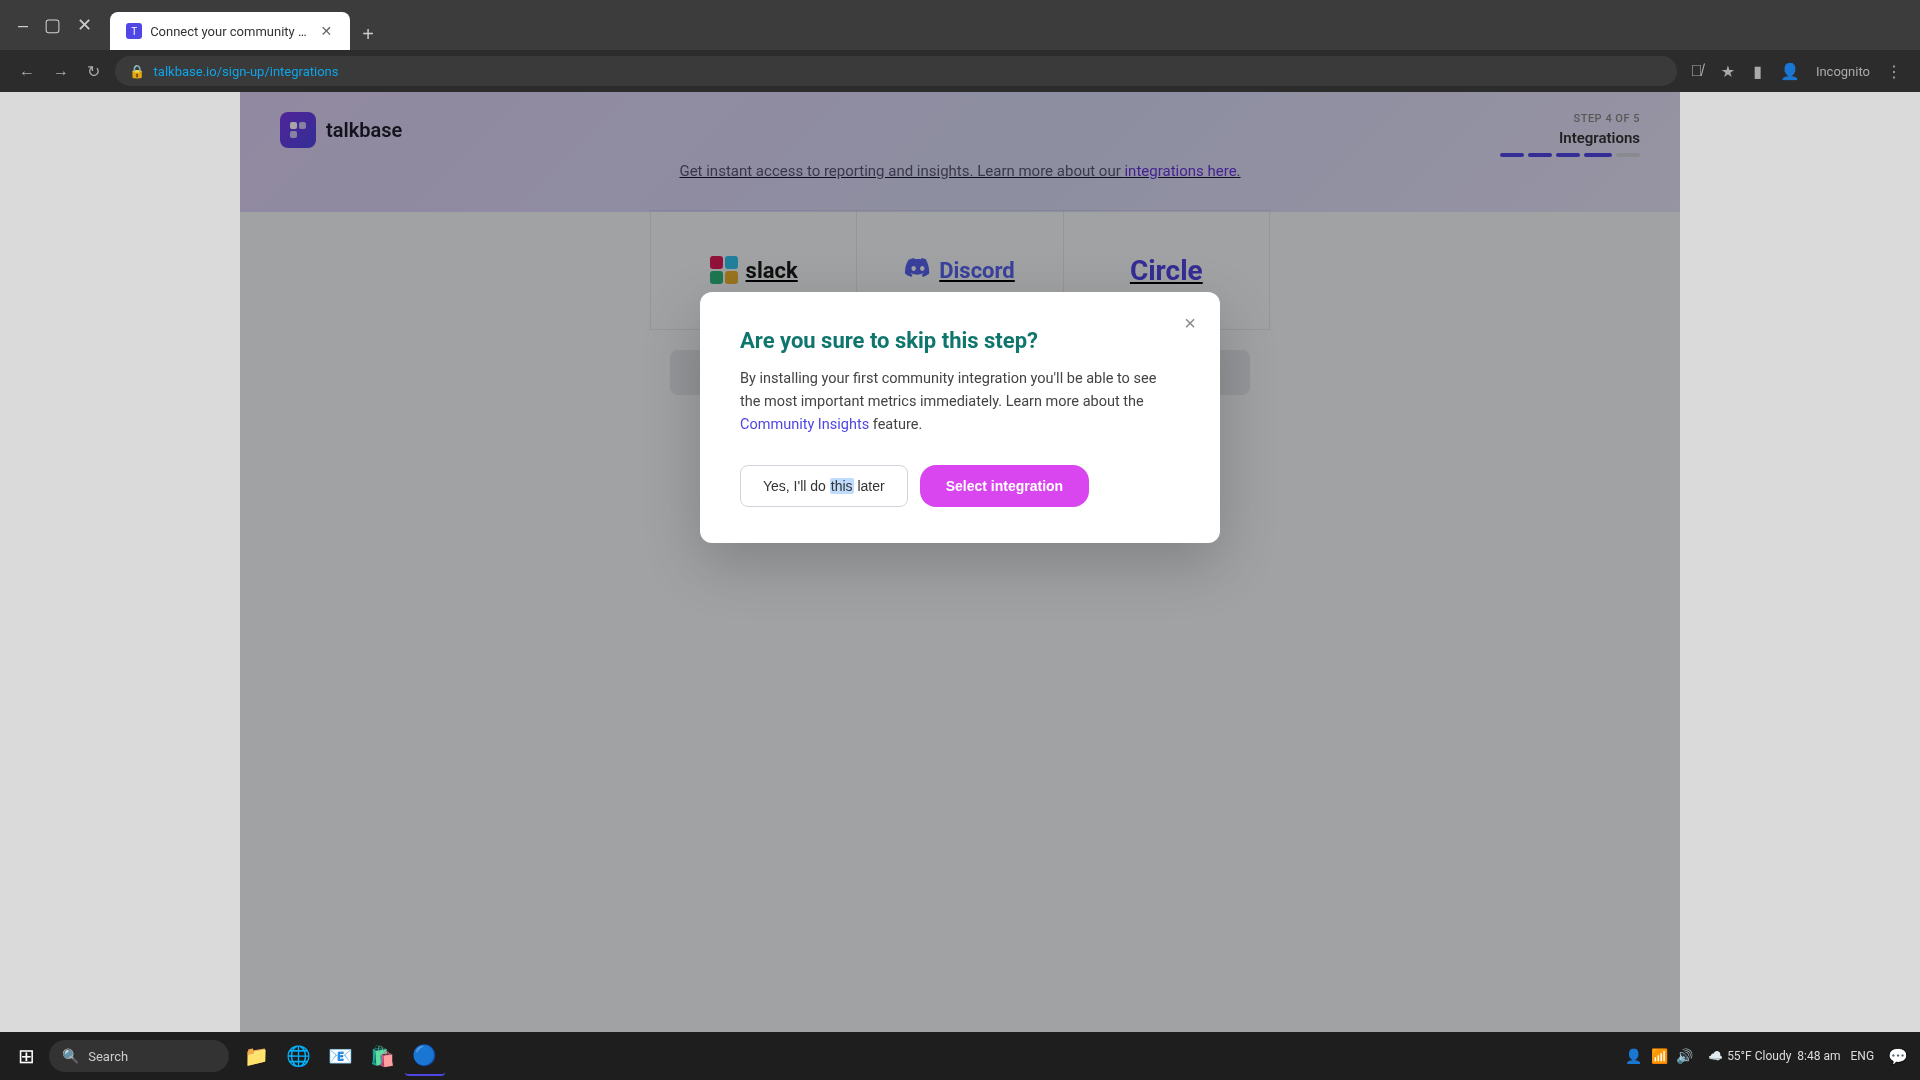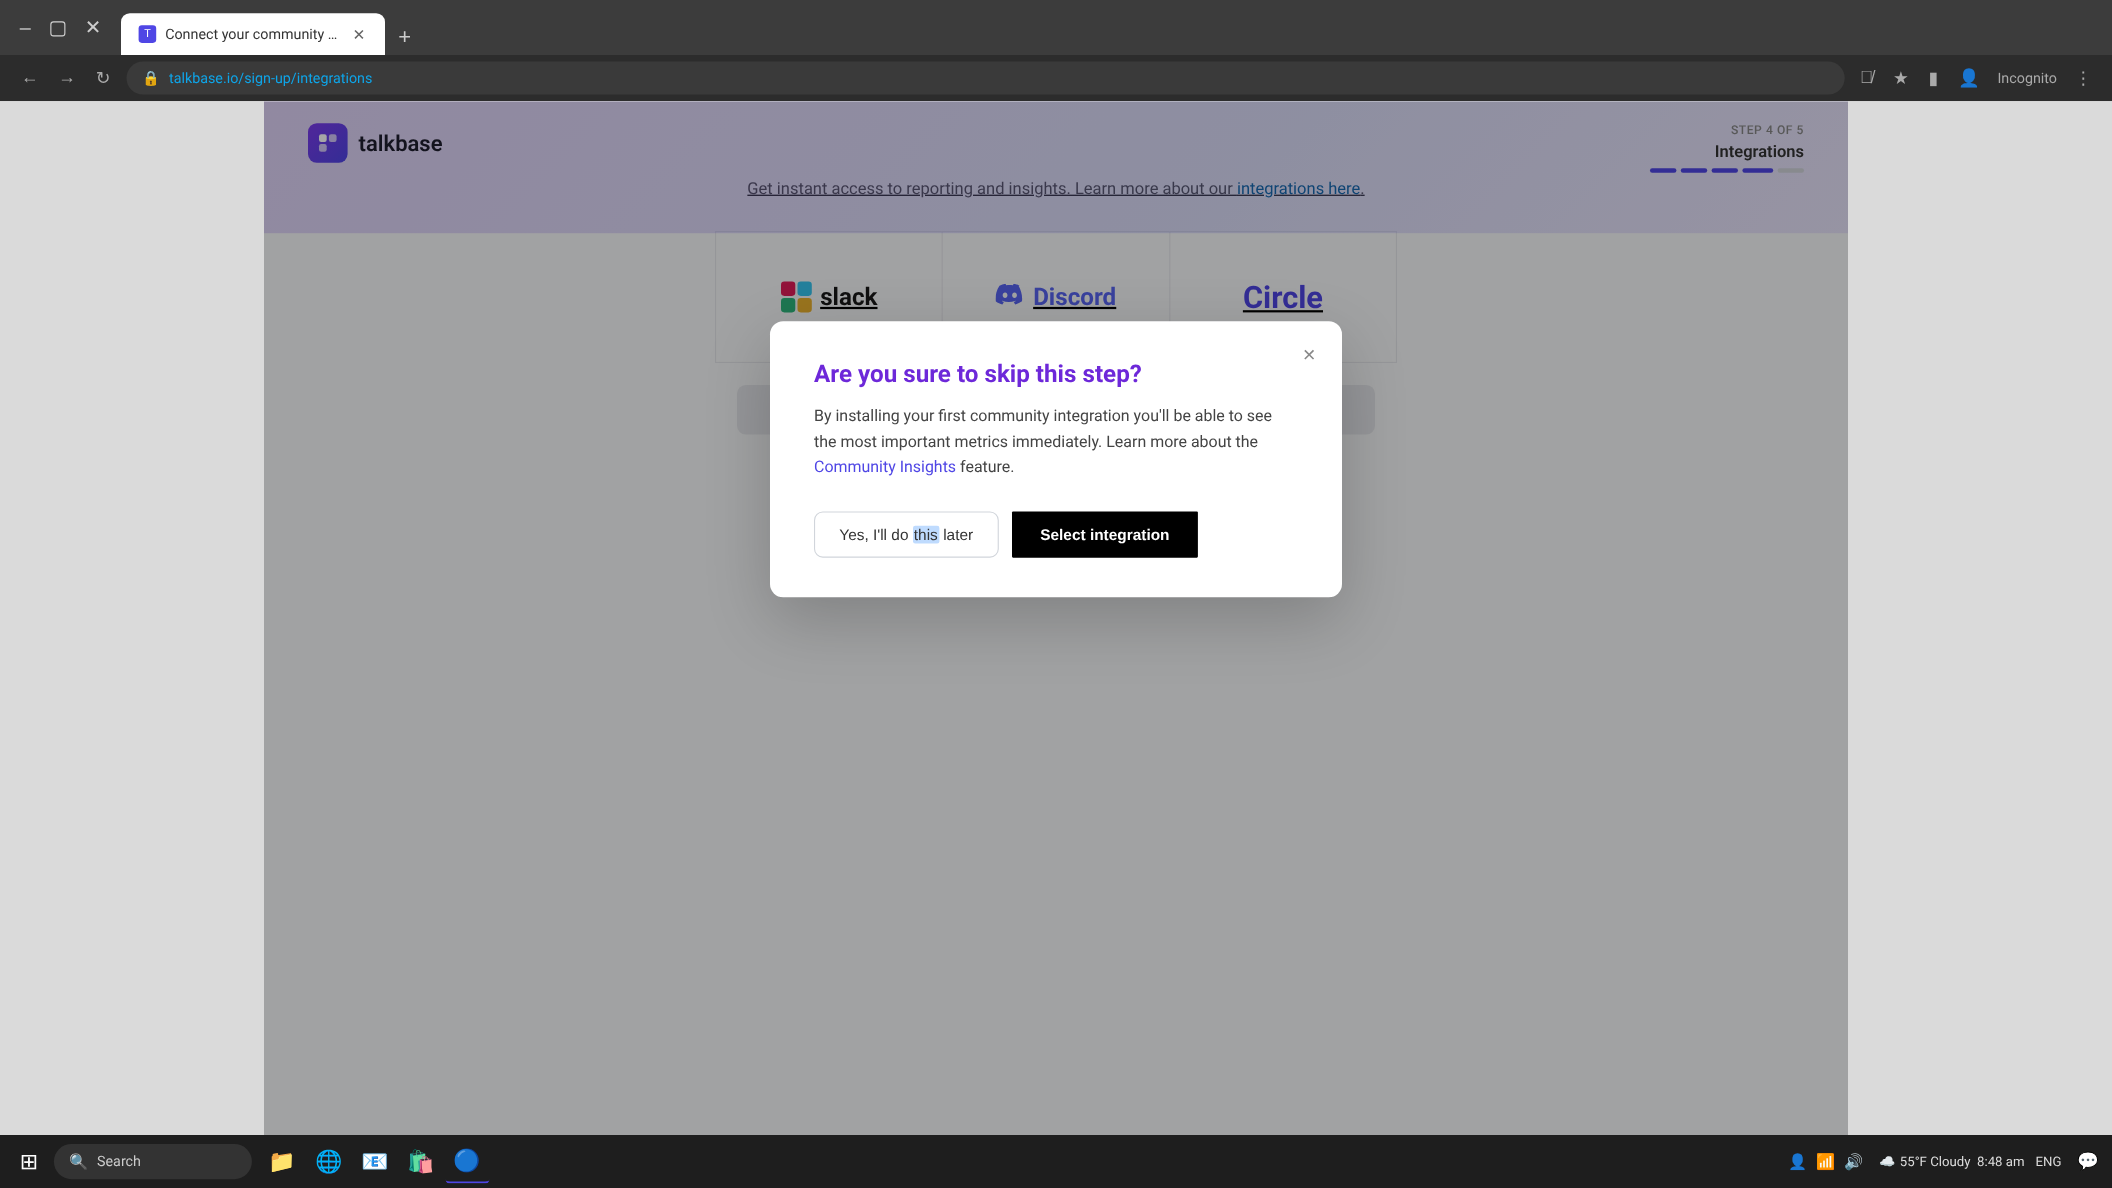--- a/index.html
+++ b/index.html
@@ -257,21 +257,21 @@
     }
 
     .page-subtitle {
       font-size: 15px;
       color: #555;
       margin-bottom: 30px;
       text-align: center;
     }
 
     .subtitle-link {
-      color: #0369a1;
+      color: #6d28d9;
       text-decoration: none;
       margin-top: 44px;
     }
 
     
     .integrations-row {
       display: flex;
       gap: 0;
       width: 100%;
       max-width: 620px;
@@ -375,21 +375,21 @@
       font-size: 20px;
       color: #888;
       cursor: pointer;
       padding: 4px 8px;
       border-radius: 4px;
     }
 
     .modal-title {
       font-size: 22px;
       font-weight: 700;
-      color: #6d28d9;
+      color: #0f766e;
       margin-bottom: 14px;
     }
 
     .modal-body {
       font-size: 14.5px;
       color: #444;
       line-height: 1.6;
       margin-bottom: 28px;
     }
 
@@ -410,27 +410,27 @@
       color: #333;
       font-size: 14px;
       font-weight: 500;
       padding: 12px 22px;
       border-radius: 8px;
       cursor: pointer;
       transition: background 0.2s;
     }
 
     .btn-select-integration {
-      background: #000000;
+      background: #d946ef;
       border: none;
       color: #fff;
       font-size: 14px;
       font-weight: 600;
       padding: 12px 26px;
-      border-radius: 1px;
+      border-radius: 16px;
       cursor: pointer;
       transition: background 0.2s;
     }
 
     
     .bottom-actions {
       display: flex;
       flex-direction: column;
       align-items: center;
       gap: 12px;

